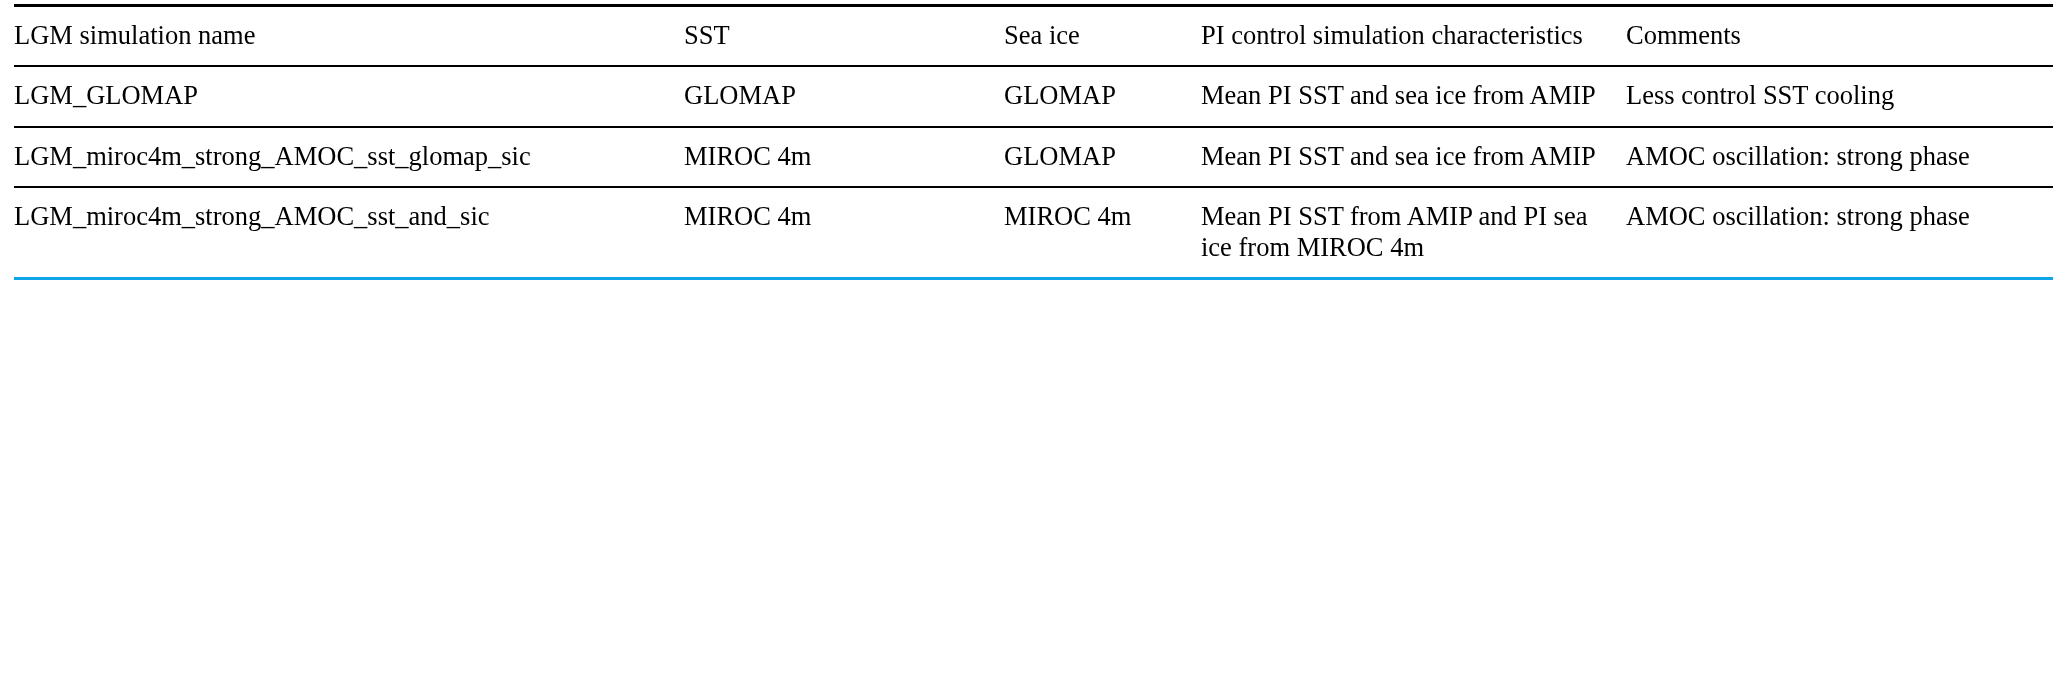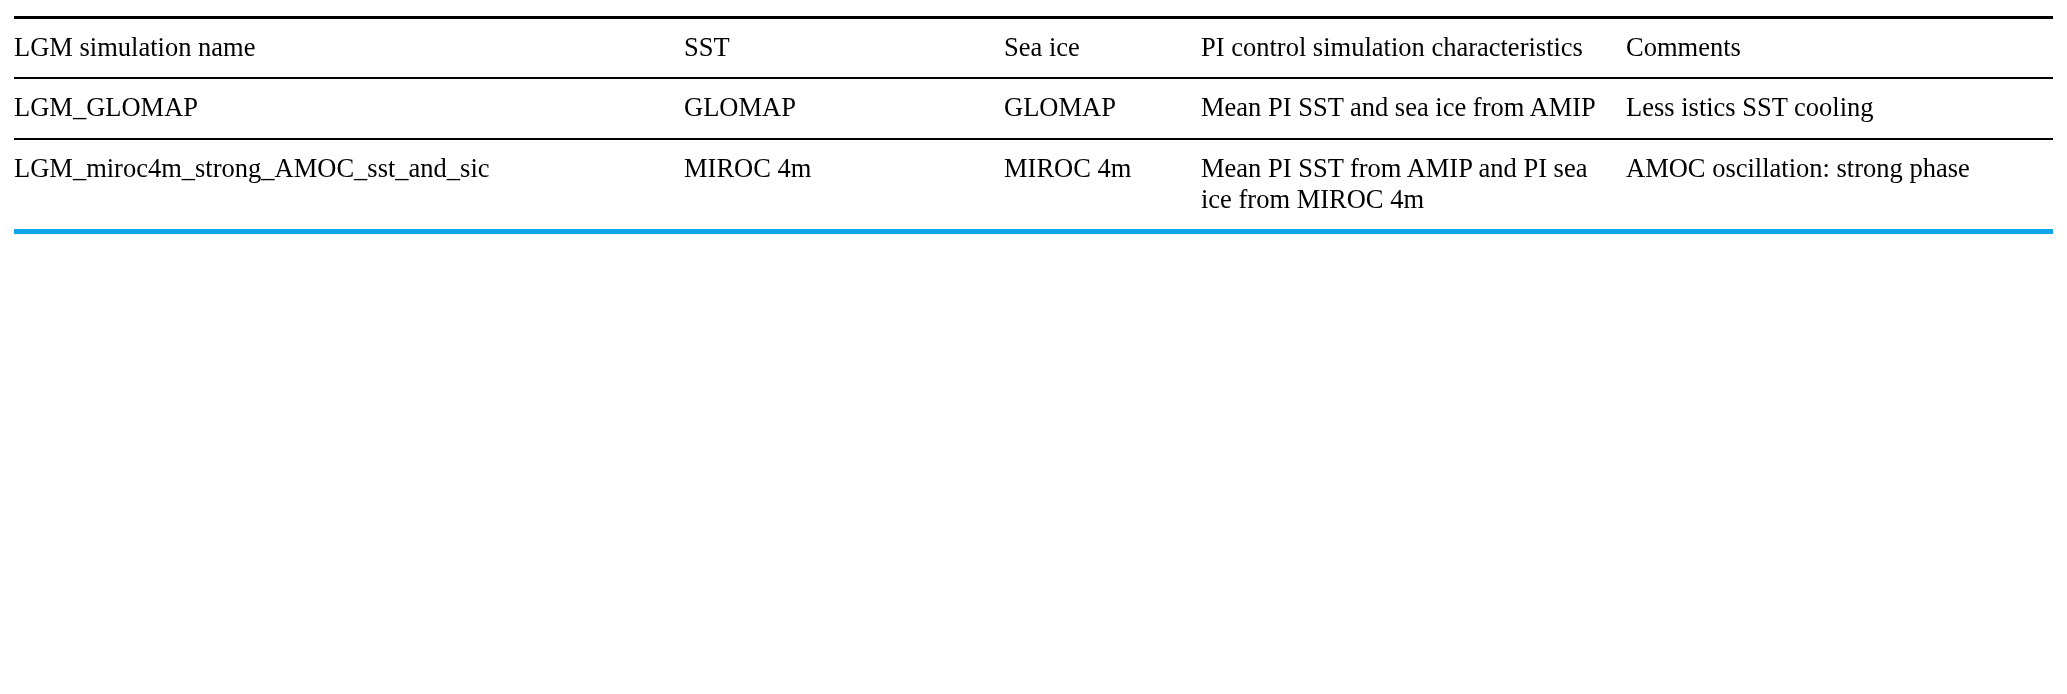--- a/index.html
+++ b/index.html
@@ -11,21 +11,21 @@
     width: 2067px;
     height: 694px;
     font-family: "Liberation Serif", serif;
     color: #000000;
     overflow: hidden;
   }
   .table-wrap {
     position: relative;
     width: 2067px;
     box-sizing: border-box;
-    padding: 16px 14px;
+    padding: 4px 14px;
     border-radius: 8px;
   }
   table.sim-table {
     width: 100%;
     border-collapse: collapse;
     table-layout: fixed;
     font-size: 26.5px;
     line-height: 1.18;
   }
   table.sim-table col.c0 { width: 670px; }
@@ -41,21 +41,21 @@
     padding: 13px 8px 14px 0;
     font-weight: normal;
   }
   .rule-top {
     border-top: 3px solid #000;
   }
   .rule-mid {
     border-top: 2px solid #000;
   }
   .rule-bot {
-    border-bottom: 5px solid #0ea5e9;
+    border-bottom: 3px solid #0ea5e9;
   }
   .header-row th {
     padding-top: 14px;
     padding-bottom: 16px;
   }
   
   .just {
     text-align: justify;
     text-align-last: left;
     padding-right: 18px;
@@ -87,21 +87,28 @@
         <th class="rule-top hdr-just">PI control simulation charac­ter­istics</th>
         <th class="rule-top">Comments</th>
       </tr>
     </thead>
     <tbody>
       <tr>
         <td class="rule-mid">LGM_GLOMAP</td>
         <td class="rule-mid">GLOMAP</td>
         <td class="rule-mid">GLOMAP</td>
         <td class="rule-mid just">Mean PI SST and sea ice from AMIP</td>
-        <td class="rule-mid">Less istics SST cooling</td>
+        <td class="rule-mid">Less control SST cooling</td>
+      </tr>
+      <tr>
+        <td class="rule-mid">LGM_miroc4m_strong_AMOC_sst_glomap_sic</td>
+        <td class="rule-mid">MIROC 4m</td>
+        <td class="rule-mid">GLOMAP</td>
+        <td class="rule-mid just">Mean PI SST and sea ice from AMIP</td>
+        <td class="rule-mid">AMOC oscillation: strong phase</td>
       </tr>
       <tr>
         <td class="rule-mid rule-bot">LGM_miroc4m_strong_AMOC_sst_and_sic</td>
         <td class="rule-mid rule-bot">MIROC 4m</td>
         <td class="rule-mid rule-bot">MIROC 4m</td>
         <td class="rule-mid rule-bot just">Mean PI SST from AMIP and PI sea ice from MIROC 4m</td>
         <td class="rule-mid rule-bot">AMOC oscillation: strong phase</td>
       </tr>
     </tbody>
   </table>

